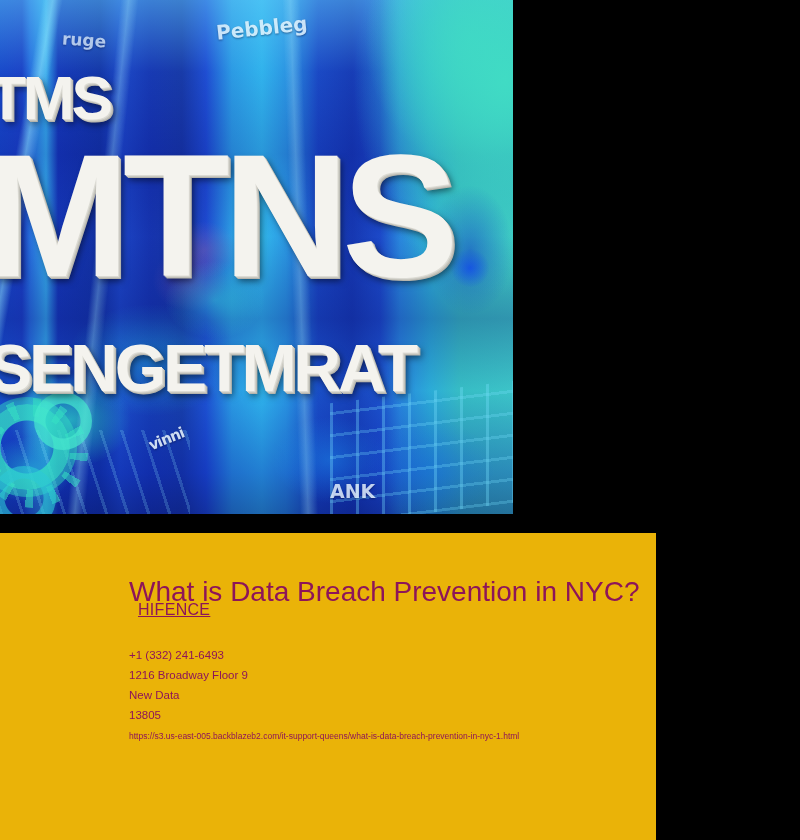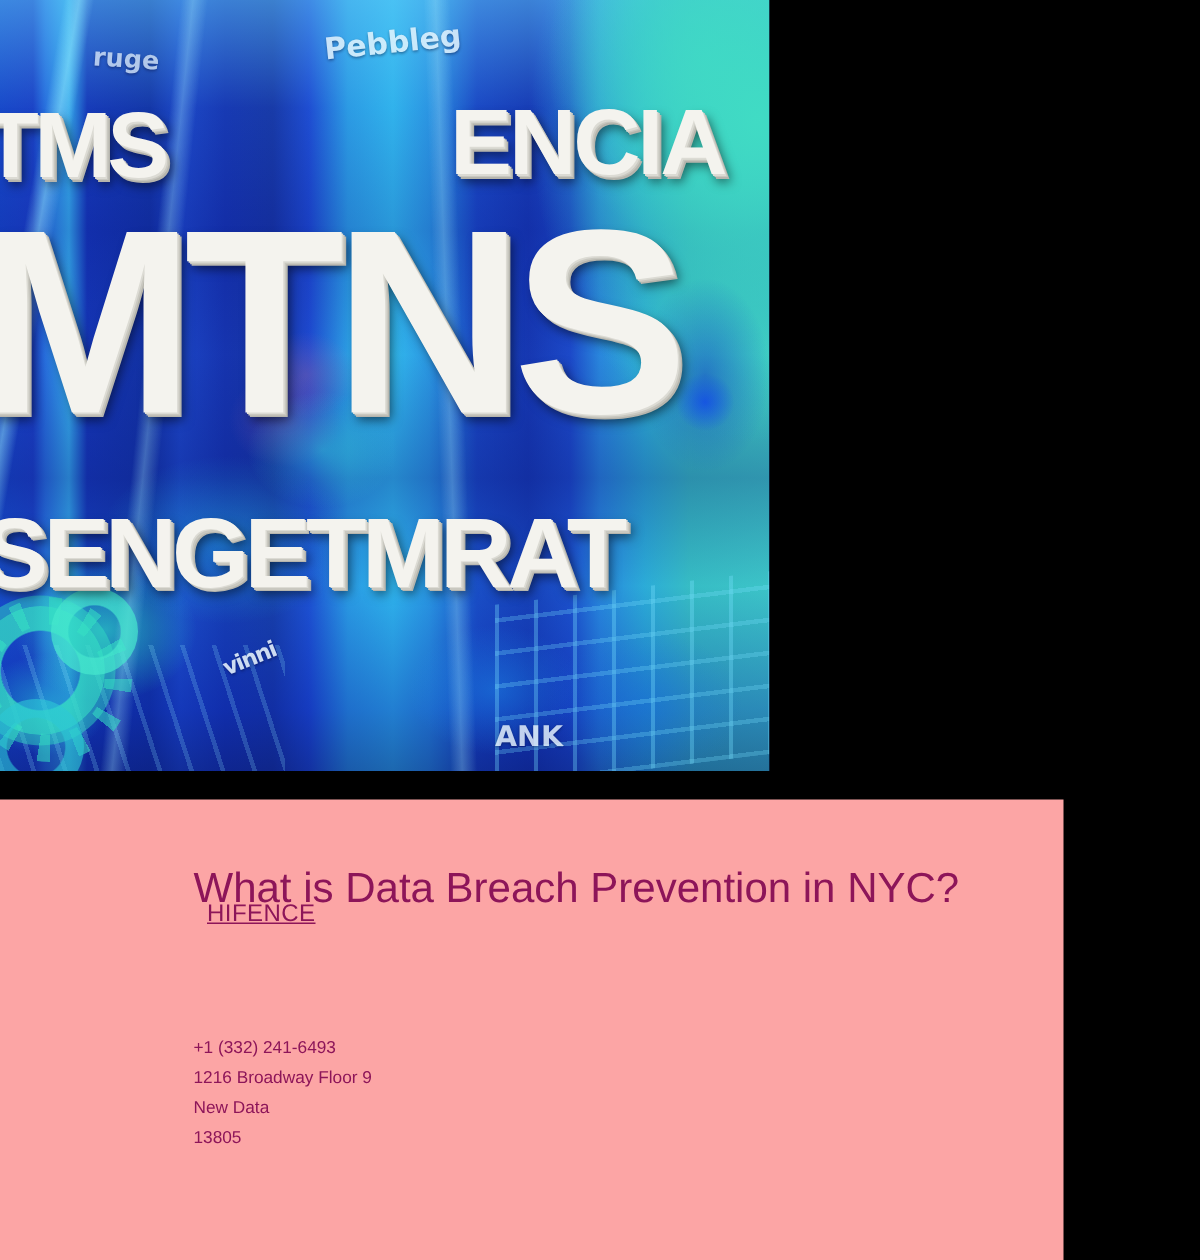--- a/index.html
+++ b/index.html
@@ -148,35 +148,35 @@
   #hw-doodle2{left:216px; top:16px; font-size:20px; opacity:.8; transform:rotate(-6deg);}
   #hw-doodle3{left:330px; top:480px; font-size:19px; opacity:.8;}
   #hw-doodle4{left:148px;top:430px;font-size:15px;opacity:.85;transform:rotate(-22deg);}
 
   
   #black-gap{position:absolute;left:0;top:514px;width:800px;height:19px;background:#000;}
   #black-right{position:absolute;left:513px;top:0;width:287px;height:514px;background:#000;}
 
   
   #panel{
-    position:absolute;left:0;top:533px;width:709px;height:307px;
-    background:#fca5a5;
+    position:absolute;left:0;top:533px;width:656px;height:307px;
+    background:#eab308;
   }
   #page-title{
     position:absolute;left:129px;top:24px;
     font-size:28px;font-weight:400;color:#8d1559;
     letter-spacing:0px;white-space:nowrap;
   }
   #brand{
     position:absolute;left:138px;top:68px;
     font-size:16px;font-weight:400;color:#8d1559;letter-spacing:.3px;text-decoration:underline;
   }
   .contact-line{
     position:absolute;left:129px;
-    font-size:11.5px;font-weight:400;color:#8d1559;margin-top:44px;
+    font-size:11.5px;font-weight:400;color:#8d1559;
   }
   #c-phone {top:116px;}
   #c-street{top:136px;}
   #c-city  {top:156px;}
   #c-zip   {top:176px;}
   #source-url{
     position:absolute;left:129px;top:198px;
     font-size:8.5px;font-weight:400;color:#8d1559;
     text-decoration:none;white-space:nowrap;
   }
@@ -196,21 +196,20 @@
 
   <div class="cog-teeth"></div>
   <div class="cog cog1"></div>
   <div class="cog cog2"></div>
   <div class="cog cog3"></div>
 
   <div class="hw" id="hw-doodle1">ruge</div>
   <div class="hw" id="hw-doodle2">Pebbleg</div>
 
   <div class="wt" id="wt-tms">TMS</div>
-  <div class="wt" id="wt-encia">ENCIA</div>
   <div class="wt" id="wt-mtns">MTNS</div>
   <div class="wt" id="wt-seng">SENGETMRAT</div>
 
   <div class="hw squiggle" id="hw-doodle4">vinni</div>
   <div class="hw" id="hw-doodle3">ANK</div>
 </div>
 
 <div id="black-right"></div>
 <div id="black-gap"></div>
 
@@ -218,13 +217,14 @@
 
   <h1 id="page-title">What is Data Breach Prevention in NYC?</h1>
 
   <div id="brand">HIFENCE</div>
 
   <div class="contact-line" id="c-phone">+1 (332) 241-6493</div>
   <div class="contact-line" id="c-street">1216 Broadway Floor 9</div>
   <div class="contact-line" id="c-city">New Data</div>
   <div class="contact-line" id="c-zip">13805</div>
 
+  <a id="source-url" href="#">https://s3.us-east-005.backblazeb2.com/it-support-queens/what-is-data-breach-prevention-in-nyc-1.html</a>
 </div>
 
 </body></html>

